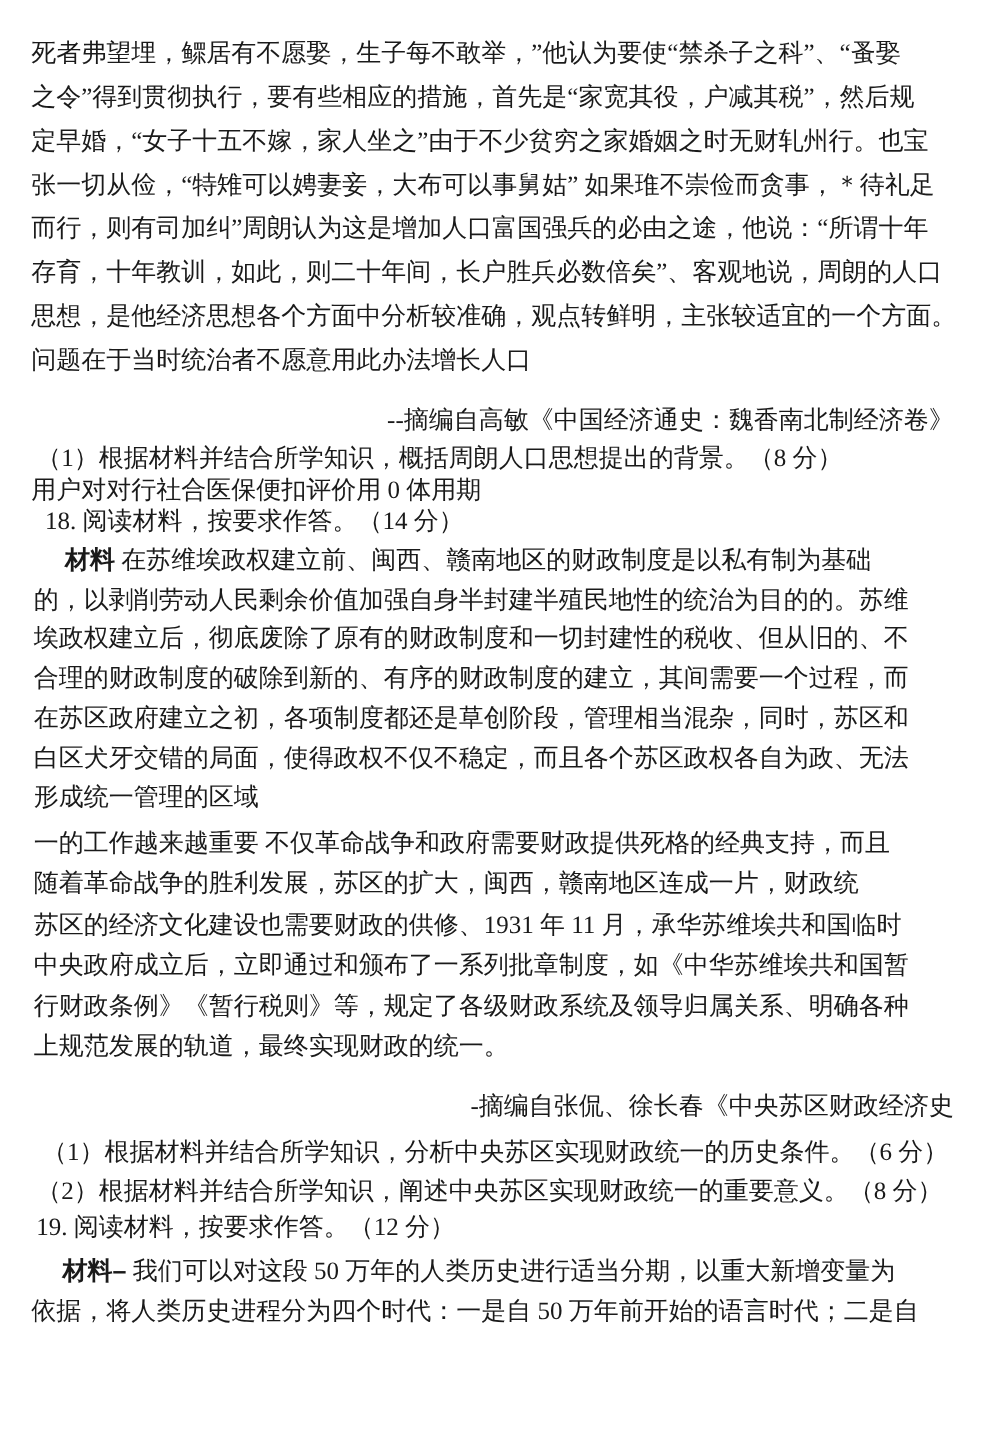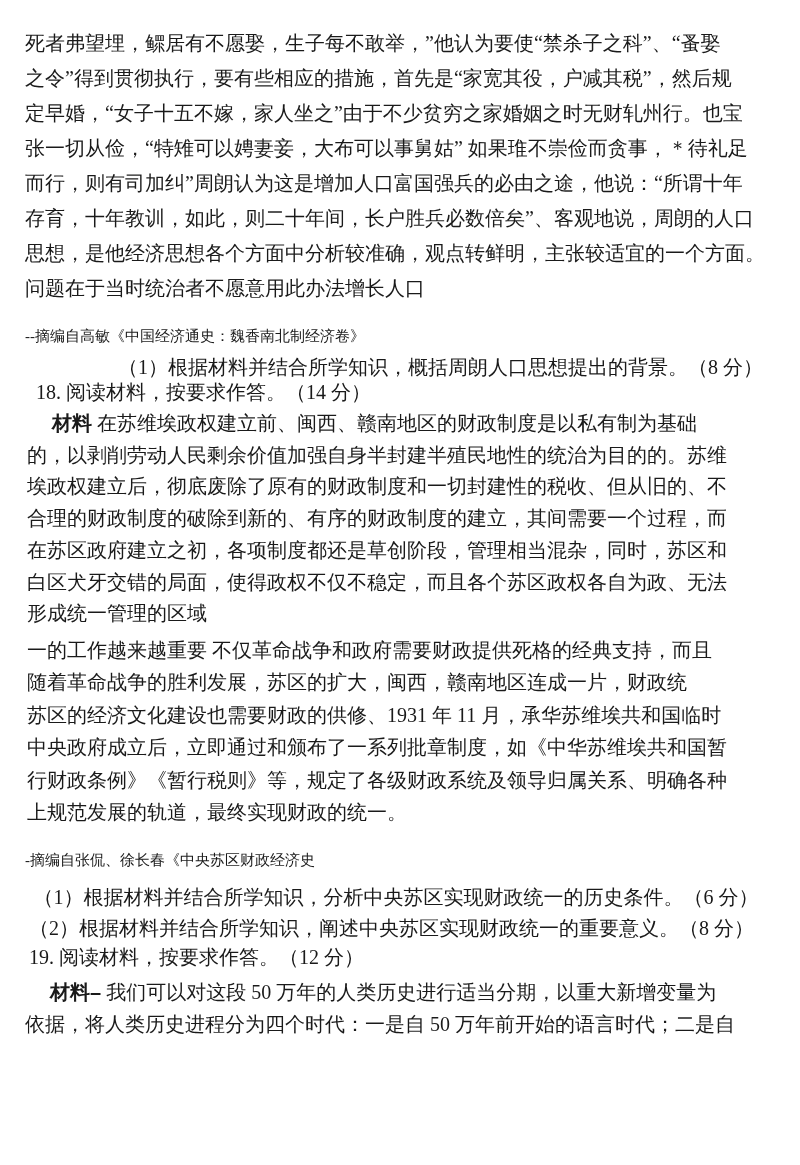--- a/index.html
+++ b/index.html
@@ -12,26 +12,26 @@
   }
   .page {
     box-sizing:border-box;
     width:797px; height:1165px;
     padding:26px 34px 0 25px;
   }
   .line { white-space:nowrap; }
   
   .p17 .line { font-size:20px; line-height:35px; }
   
-  .attr { font-size:15px; line-height:28px; }
+  .attr { font-size:20px; line-height:28px; text-align:right; }
   .attr1 { margin-top:16px; }
   .attr2 { margin-top:17px; line-height:30px; }
   
   .qline { font-size:20px; line-height:25px; }
-  .q17q1 { margin-top:5px; margin-left:4px;text-align:right; }
+  .q17q1 { margin-top:5px; margin-left:4px; }
   .stray  { margin-left:0; }
   .q18header { margin-left:11px; }
   .q18q { font-size:20px; line-height:31px; margin-left:4px; }
   .q18q1 { margin-top:7px;text-align:center; }
   .q19header { font-size:20px; line-height:26px; margin-left:4px; }
   
   .m18p1 { margin-top:3px; }
   .m18p1 .line { font-size:20px; line-height:31.7px; margin-left:2px; }
   .m18p2 { margin-top:4px; }
   .m18p2 .line { font-size:20px; line-height:32.4px; margin-left:2px; }
@@ -64,20 +64,21 @@
 
       <div class="line">思想，是他经济思想各个方面中分析较准确，观点转鲜明，主张较适宜的一个方面。</div>
 
       <div class="line">问题在于当时统治者不愿意用此办法增长人口</div>
     </div>
 
   <div class="attr attr1">--摘编自高敏《中国经济通史：魏香南北制经济卷》</div>
 
   <div class="qline q17q1">（1）根据材料并结合所学知识，概括周朗人口思想提出的背景。（8 分）</div>
 
+  <div class="qline stray">用户对对行社合医保便扣评价用 0 体用期</div>
 
   <div class="qline q18header">18. 阅读材料，按要求作答。（14 分）</div>
 
   <div class="m18p1">
     <div class="line indent">
       <span class="mat-label">材料</span><span> 在苏维埃政权建立前、闽西、赣南地区的财政制度是以私有制为基础</span>
     </div>
     <div>
 
         <div class="line">的，以剥削劳动人民剩余价值加强自身半封建半殖民地性的统治为目的的。苏维</div>

